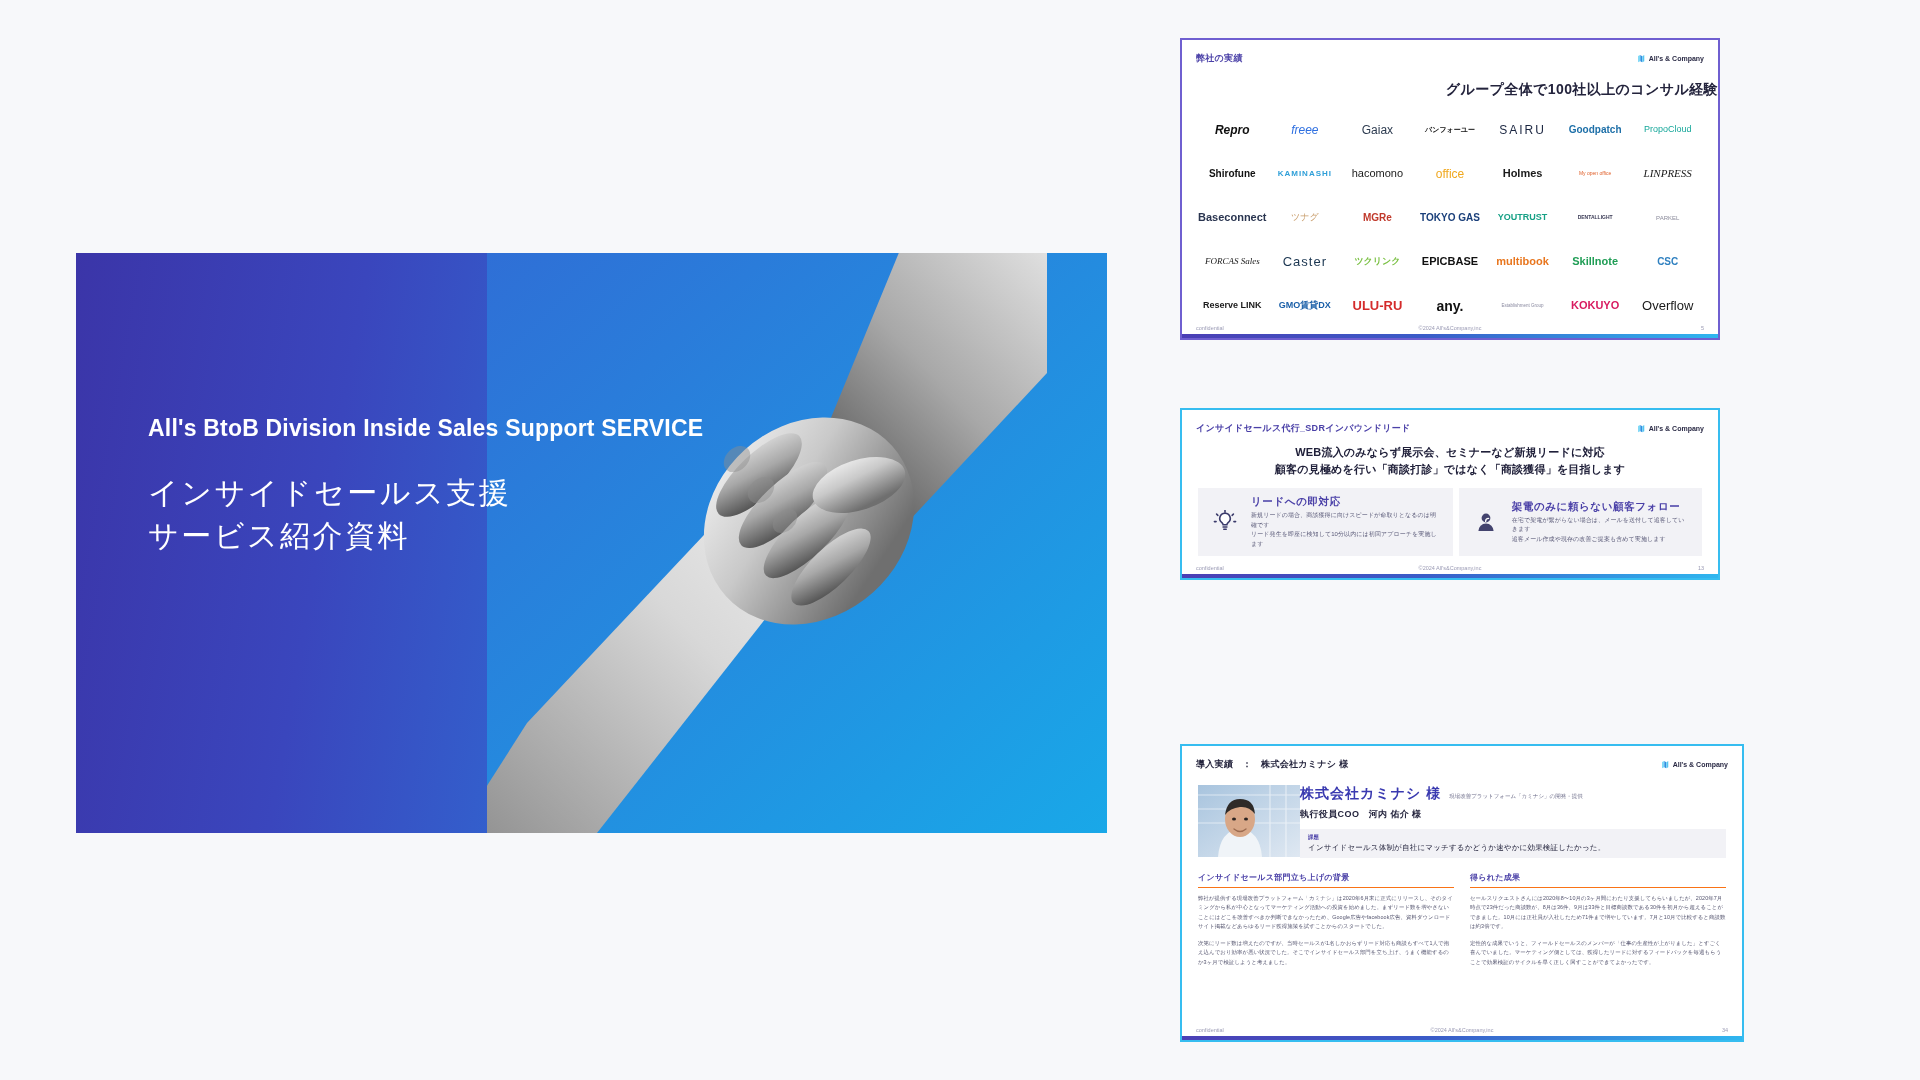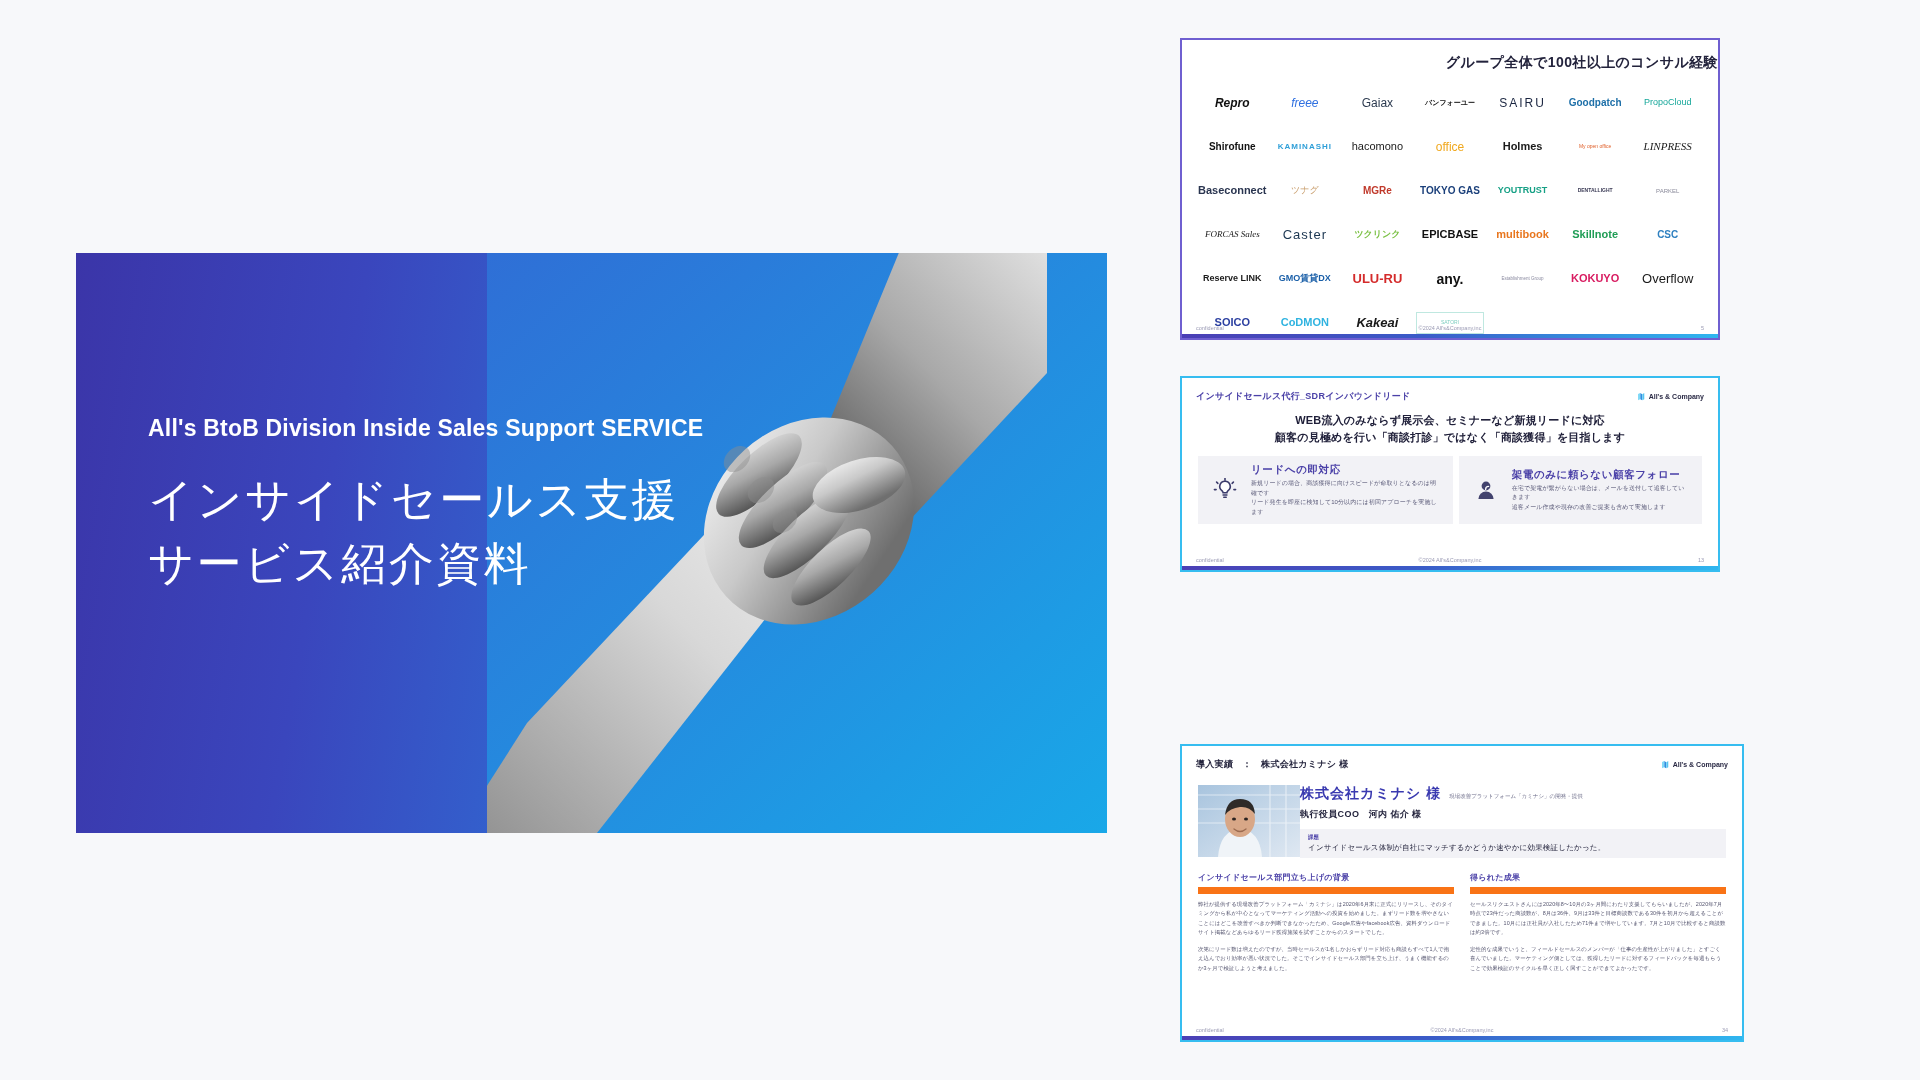--- a/index.html
+++ b/index.html
@@ -31,26 +31,25 @@
   .hero-eyebrow {
     color: #ffffff;
     font-size: 23px;
     font-weight: bold;
     letter-spacing: .2px;
     margin-bottom: 30px;
     white-space: nowrap;
   }
   .hero-title {
     color: #ffffff;
-    font-size: 45px;
+    font-size: 30px;
     font-weight: normal;
     line-height: 1.42;
     letter-spacing: 2.5px;
     white-space: nowrap;
-    font-family: Liberation Mono, monospace;
   }
 
   
   .card {
     position: absolute;
     background: #ffffff;
     border: 2px solid #6f5fd0;
     overflow: hidden;
   }
   .card.accent-cyan { border-color: #36bdf0; }
@@ -94,21 +93,21 @@
     height: 26px; width: 100%;
     display: flex; align-items: center; justify-content: center;
     font-size: 9.5px; white-space: nowrap; text-align: center;
     line-height: 1.05;
   }
   .lg-mono { font-family: "Liberation Serif", serif; font-style: italic; }
   .lg-b { font-weight: bold; }
   .lg-i { font-style: italic; }
 
   
-  #card-sdr { left: 1180px; top: 376px; width: 540px; height: 196px; }
+  #card-sdr { left: 1180px; top: 408px; width: 540px; height: 172px; }
   .sdr-lede {
     text-align: center; color: #20203a; font-size: 11px; font-weight: bold;
     line-height: 1.55; margin-top: 7px; letter-spacing: .2px;
   }
   .feature-list { margin: 10px 16px 0 16px; display: flex; gap: 6px; }
   .feature {
     background: #f2f2f6;
     display: flex; align-items: center; gap: 11px;
     padding: 7px 12px;
   }
@@ -136,21 +135,21 @@
   }
   .case-company .tag { color: #6b6b88; font-size: 5.5px; white-space: nowrap; }
   .case-role { color: #23233c; font-size: 9px; font-weight: bold; margin-top: 5px; letter-spacing: .4px; }
   .case-issue { background: #f2f2f6; margin-top: 8px; padding: 5px 8px; }
   .case-issue .lbl { color: #4b41a8; font-size: 5.5px; font-weight: bold; margin-bottom: 2px; }
   .case-issue .txt { color: #23233c; font-size: 7.5px; letter-spacing: .2px; }
   .case-cols { display: flex; gap: 16px; margin: 14px 16px 0 16px; }
   .case-col { flex: 1 1 0; min-width: 0; }
   .case-col h4 {
     color: #4b41a8; font-size: 8px; font-weight: bold; letter-spacing: .3px;
-    padding-bottom: 4px; border-bottom: 7px solid #f97316; margin-bottom: 6px;
+    padding-bottom: 4px; border-bottom: 1px solid #f97316; margin-bottom: 6px;
   }
   .case-col p { color: #55556f; font-size: 5.4px; line-height: 1.75; letter-spacing: .1px; }
   .case-col p + p { margin-top: 7px; }
 </style>
 </head>
 <body>
 
 <div class="stage">
 
   <div class="hero">
@@ -205,20 +204,33 @@
 
     <div class="hero-text">
       <div class="hero-eyebrow">All's BtoB Division Inside Sales Support SERVICE</div>
       <div class="hero-title">インサイドセールス支援</div>
       <div class="hero-title">サービス紹介資料</div>
     </div>
 
   </div>
 
   <div class="card" id="card-achievements">
+    <div class="card-head">
+      <div class="card-head-title">弊社の実績</div>
+      <div class="card-logo">
+        <span>
+          <svg width="9" height="9" viewBox="0 0 26 26" aria-hidden="true">
+            <path d="M3 6 L9 3 L9 21 L3 24 Z" fill="#7fd8f7"></path>
+            <path d="M9.5 3 L15 6.5 L15 24 L9.5 21 Z" fill="#2f8fe0"></path>
+            <path d="M15.5 6.5 L21 3 L21 21 L15.5 24 Z" fill="#55c4f0"></path>
+          </svg>
+        </span>
+        <span class="name">All's &amp; Company</span>
+      </div>
+    </div>
 
     <div class="wall-title">グループ全体で100社以上のコンサル経験</div>
 
     <div class="logo-wall">
       <div class="logo-cell lg-b lg-i" style="color:#111;font-size:12px">Repro</div>
       <div class="logo-cell lg-i" style="color:#2e6fe0;font-size:12px">freee</div>
       <div class="logo-cell" style="color:#2d3b50;font-size:12px">Gaiax</div>
       <div class="logo-cell lg-b" style="color:#111;font-size:7px">バンフォーユー</div>
       <div class="logo-cell" style="color:#1a2540;font-size:12px;letter-spacing:2px">SAIRU</div>
       <div class="logo-cell lg-b" style="color:#1d6fa8;font-size:10px">Goodpatch</div>

